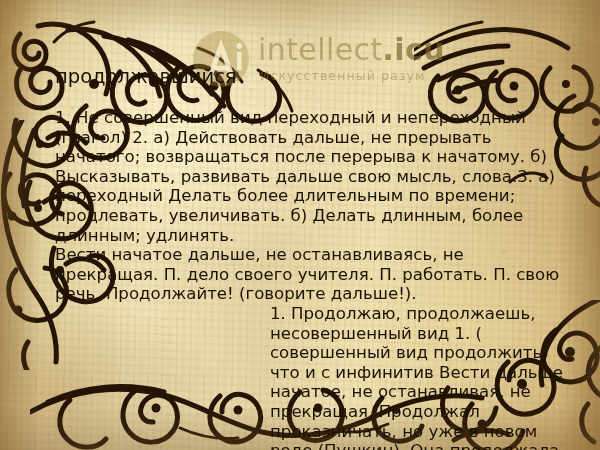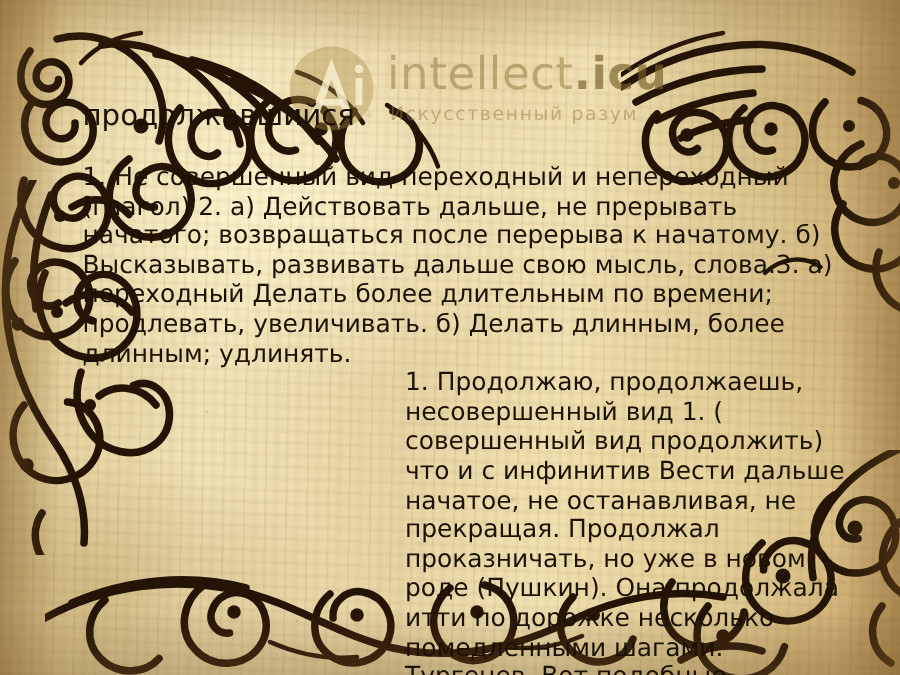--- a/index.html
+++ b/index.html
@@ -278,17 +278,18 @@
     </div>
     <div class="wm-sub">Искусственный  разум</div>
   </div>
 
   <div class="vignette"></div>
 
   <div class="content">
     <div class="title">продолжавшийся</div>
     <div class="body">
       <p>1. Не совершенный вид   переходный и   непереходный (глагол) 2. а) Действовать дальше, не прерывать начатого; возвращаться после перерыва к начатому. б) Высказывать, развивать дальше свою мысль, слова.3. а)   переходный  Делать более длительным по времени; продлевать, увеличивать. б) Делать длинным, более длинным; удлинять.</p>
+      <p class="blk-b">Вести начатое дальше, не останавливаясь, не прекращая. П. дело своего учителя. П. работать. П. свою речь. Продолжайте! (говорите дальше!).</p>
       <p class="indent-c">1. Продолжаю, продолжаешь,  несовершенный вид  1. ( совершенный вид  продолжить) что и с  инфинитив  Вести дальше начатое, не останавливая, не прекращая. Продолжал проказничать, но уже в новом роде (Пушкин). Она продолжала итти по дорожке несколько помедленными шагами. Тургенев. Вот подобные</p>
     </div>
   </div>
 
 </div>
 
 </body></html>

